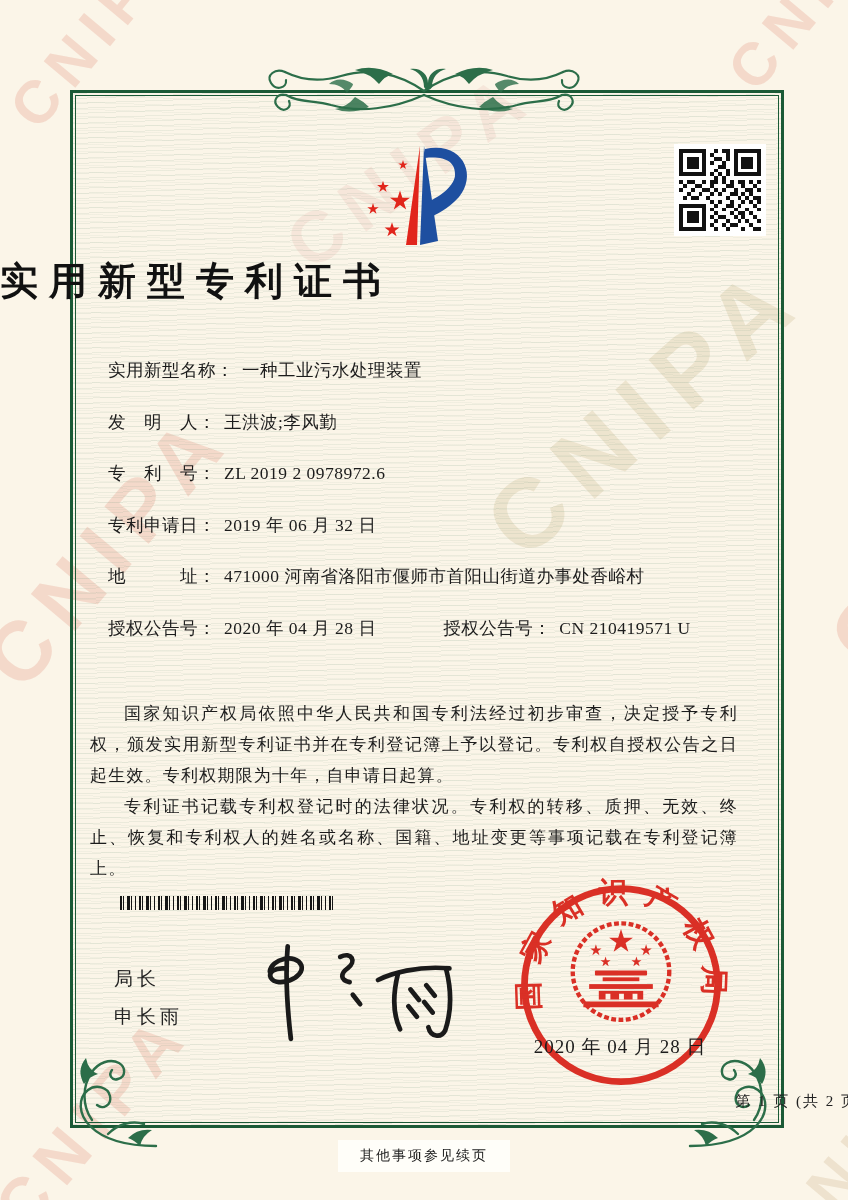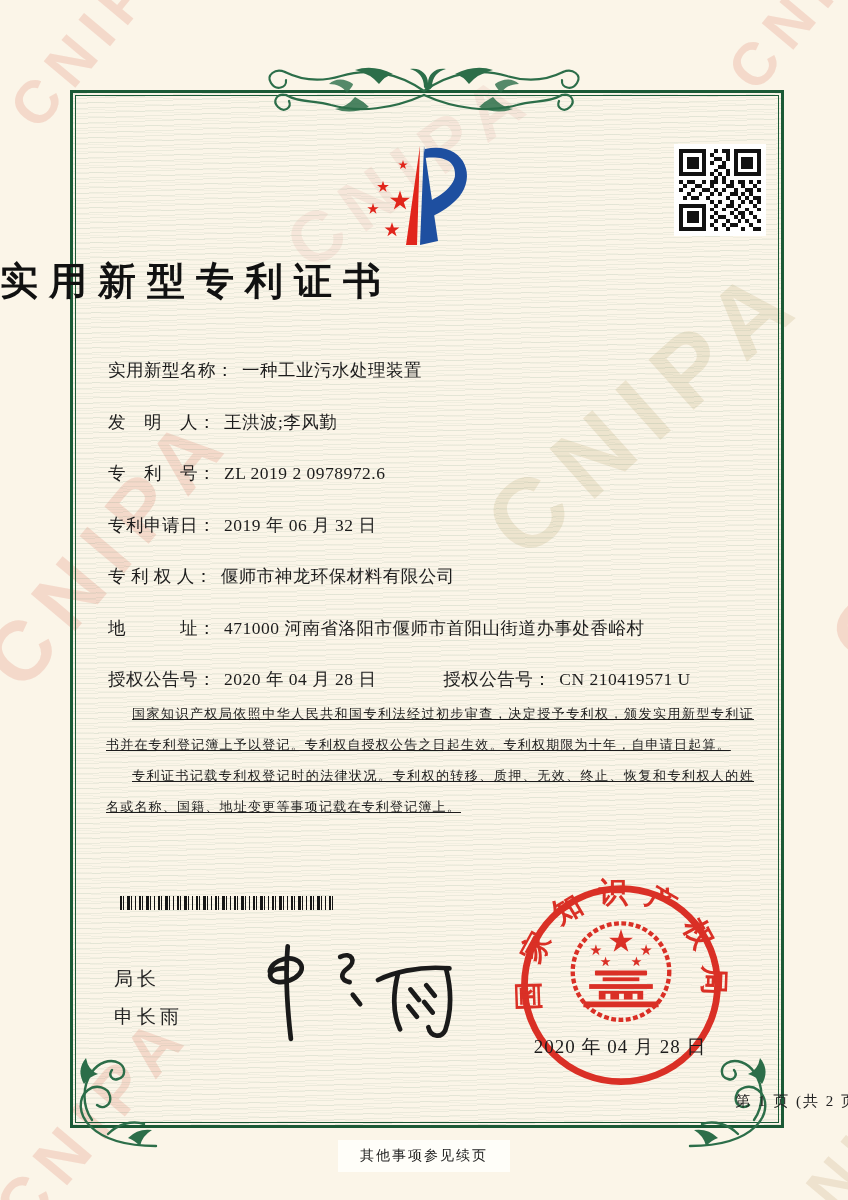--- a/index.html
+++ b/index.html
@@ -21,22 +21,22 @@
   .logo{position:absolute;left:358px;top:140px;}
   .qr-patch{position:absolute;left:674px;top:144px;width:92px;height:92px;background:#fff;}
   .qr-patch svg{position:absolute;left:5px;top:5px;}
   .title{position:absolute;left:0;top:256px;width:848px;text-align:left;
          font-size:38px;font-weight:bold;letter-spacing:11px;color:#111;}
   .fields{position:absolute;left:108px;top:358px;width:650px;font-size:17.5px;}
   .frow{height:18px;margin-bottom:33.5px;white-space:nowrap;letter-spacing:.5px;}
   .frow .lab{display:inline-block;}
   .frow .val{margin-left:8px;}
   .frow .pair2{margin-left:62px;}
-  .paras{position:absolute;left:106px;top:698px;width:648px;font-size:13px;
-         line-height:31px;letter-spacing:1.2px;text-align:justify;text-decoration:underline;}
+  .paras{position:absolute;left:90px;top:698px;width:648px;font-size:17px;
+         line-height:31px;letter-spacing:1.2px;text-align:justify;}
   .paras p{margin:0;text-indent:2em;}
   .barcode{position:absolute;left:120px;top:896px;width:216px;height:14px;
     background:repeating-linear-gradient(90deg,
       #151515 0 2px,transparent 2px 3px,#151515 3px 4px,transparent 4px 7px,
       #151515 7px 10px,transparent 10px 11px,#151515 11px 12px,transparent 12px 15px,
       #151515 15px 16px,transparent 16px 19px);}
   .signer-title{position:absolute;left:114px;top:966px;font-size:19px;letter-spacing:4px;
                 font-family:"Liberation Sans","DejaVu Sans",sans-serif;color:#222;}
   .signer-name{position:absolute;left:114px;top:1004px;font-size:19px;letter-spacing:4px;
                font-family:"Liberation Sans","DejaVu Sans",sans-serif;color:#222;}
@@ -156,23 +156,20 @@
         <span class="lab">实用新型名称：</span><span class="val">一种工业污水处理装置</span>
       </div>
       <div class="frow">
         <span class="lab">发　明　人：</span><span class="val">王洪波;李风勤</span>
       </div>
       <div class="frow">
         <span class="lab">专　利　号：</span><span class="val">ZL 2019 2 0978972.6</span>
       </div>
       <div class="frow">
         <span class="lab">专利申请日：</span><span class="val">2019 年 06 月 32 日</span>
-      </div>
-      <div class="frow">
-        <span class="lab">专 利 权 人：</span><span class="val">偃师市神龙环保材料有限公司</span>
       </div>
       <div class="frow">
         <span class="lab">地　　　址：</span><span class="val">471000 河南省洛阳市偃师市首阳山街道办事处香峪村</span>
       </div>
       <div class="frow">
         <span class="lab">授权公告号：</span><span class="val">2020 年 04 月 28 日</span>
         <span class="lab pair2">授权公告号：</span><span class="val">CN 210419571 U</span>
       </div>
     </div>
 

